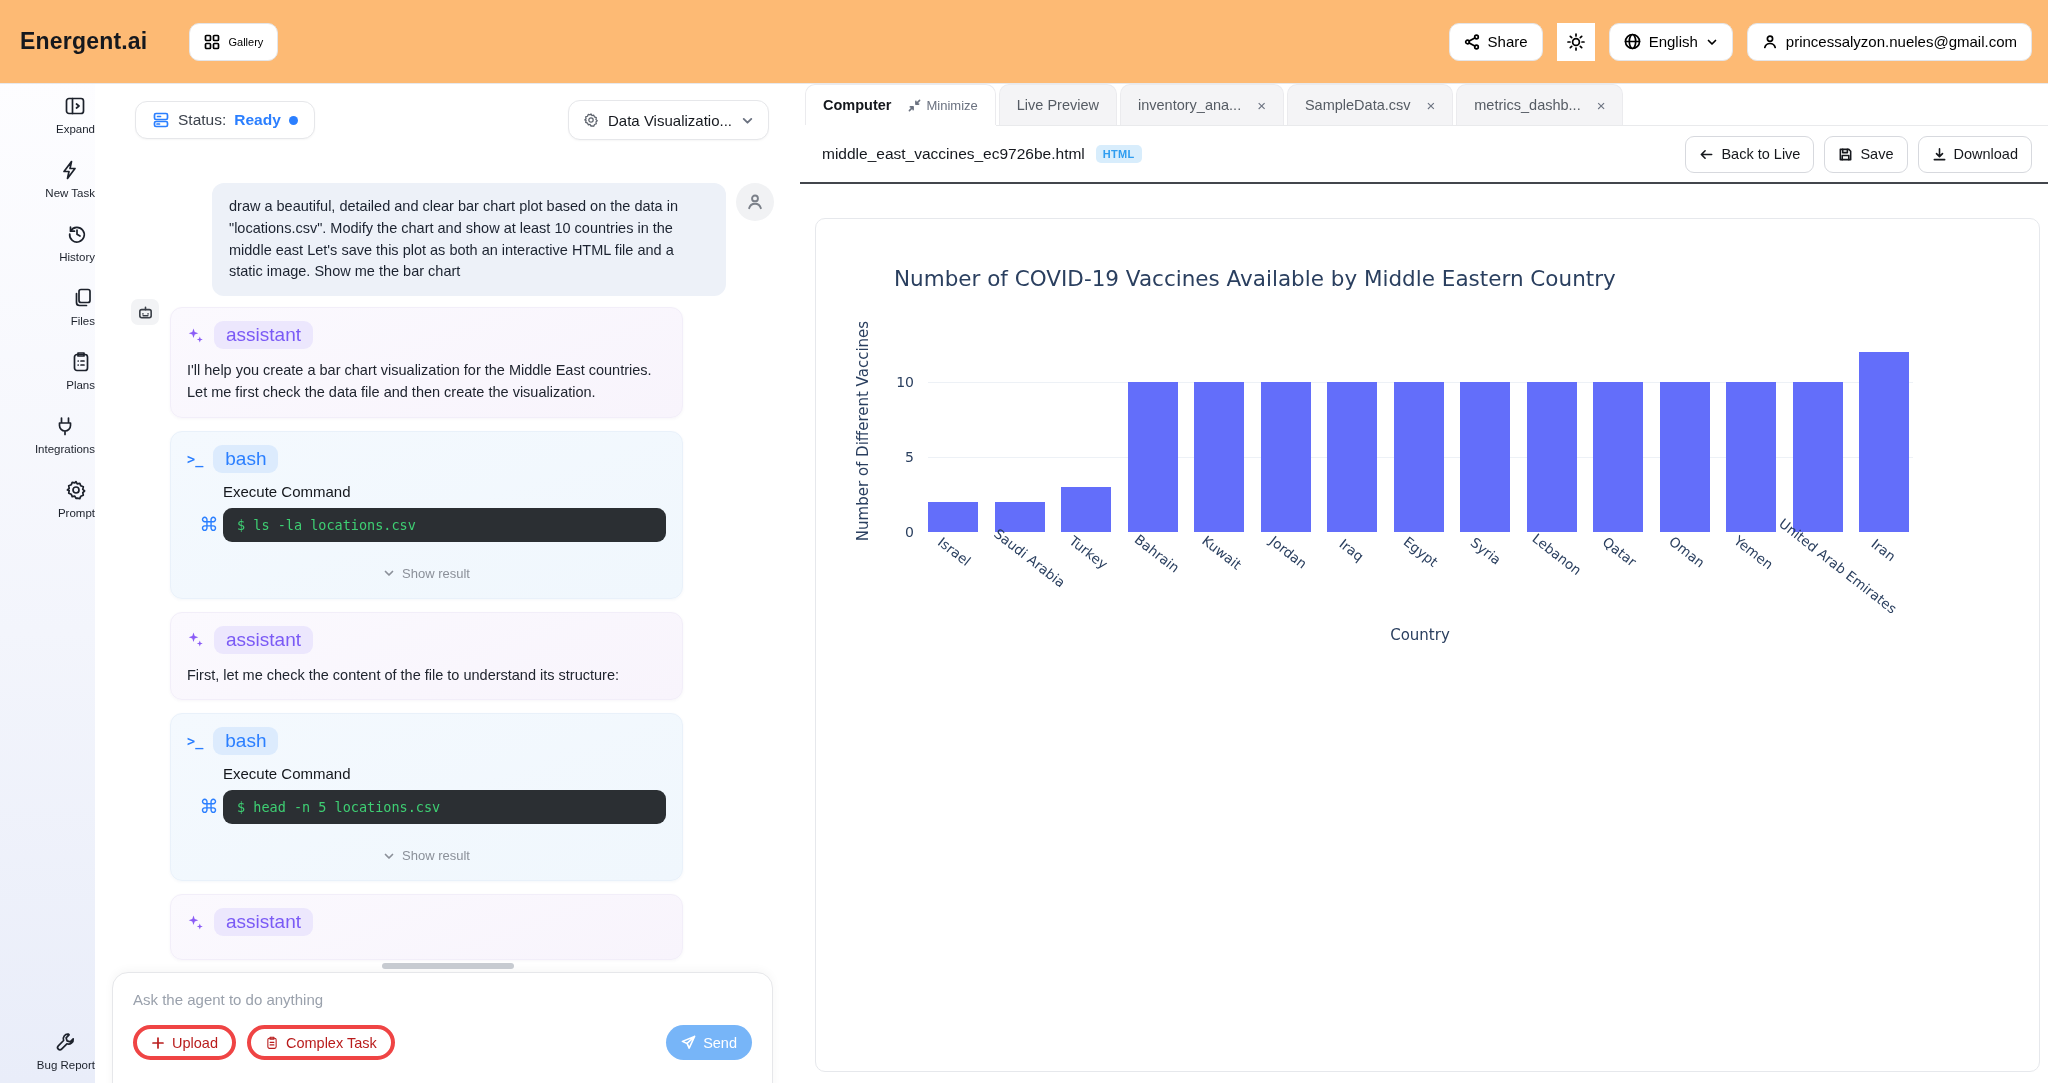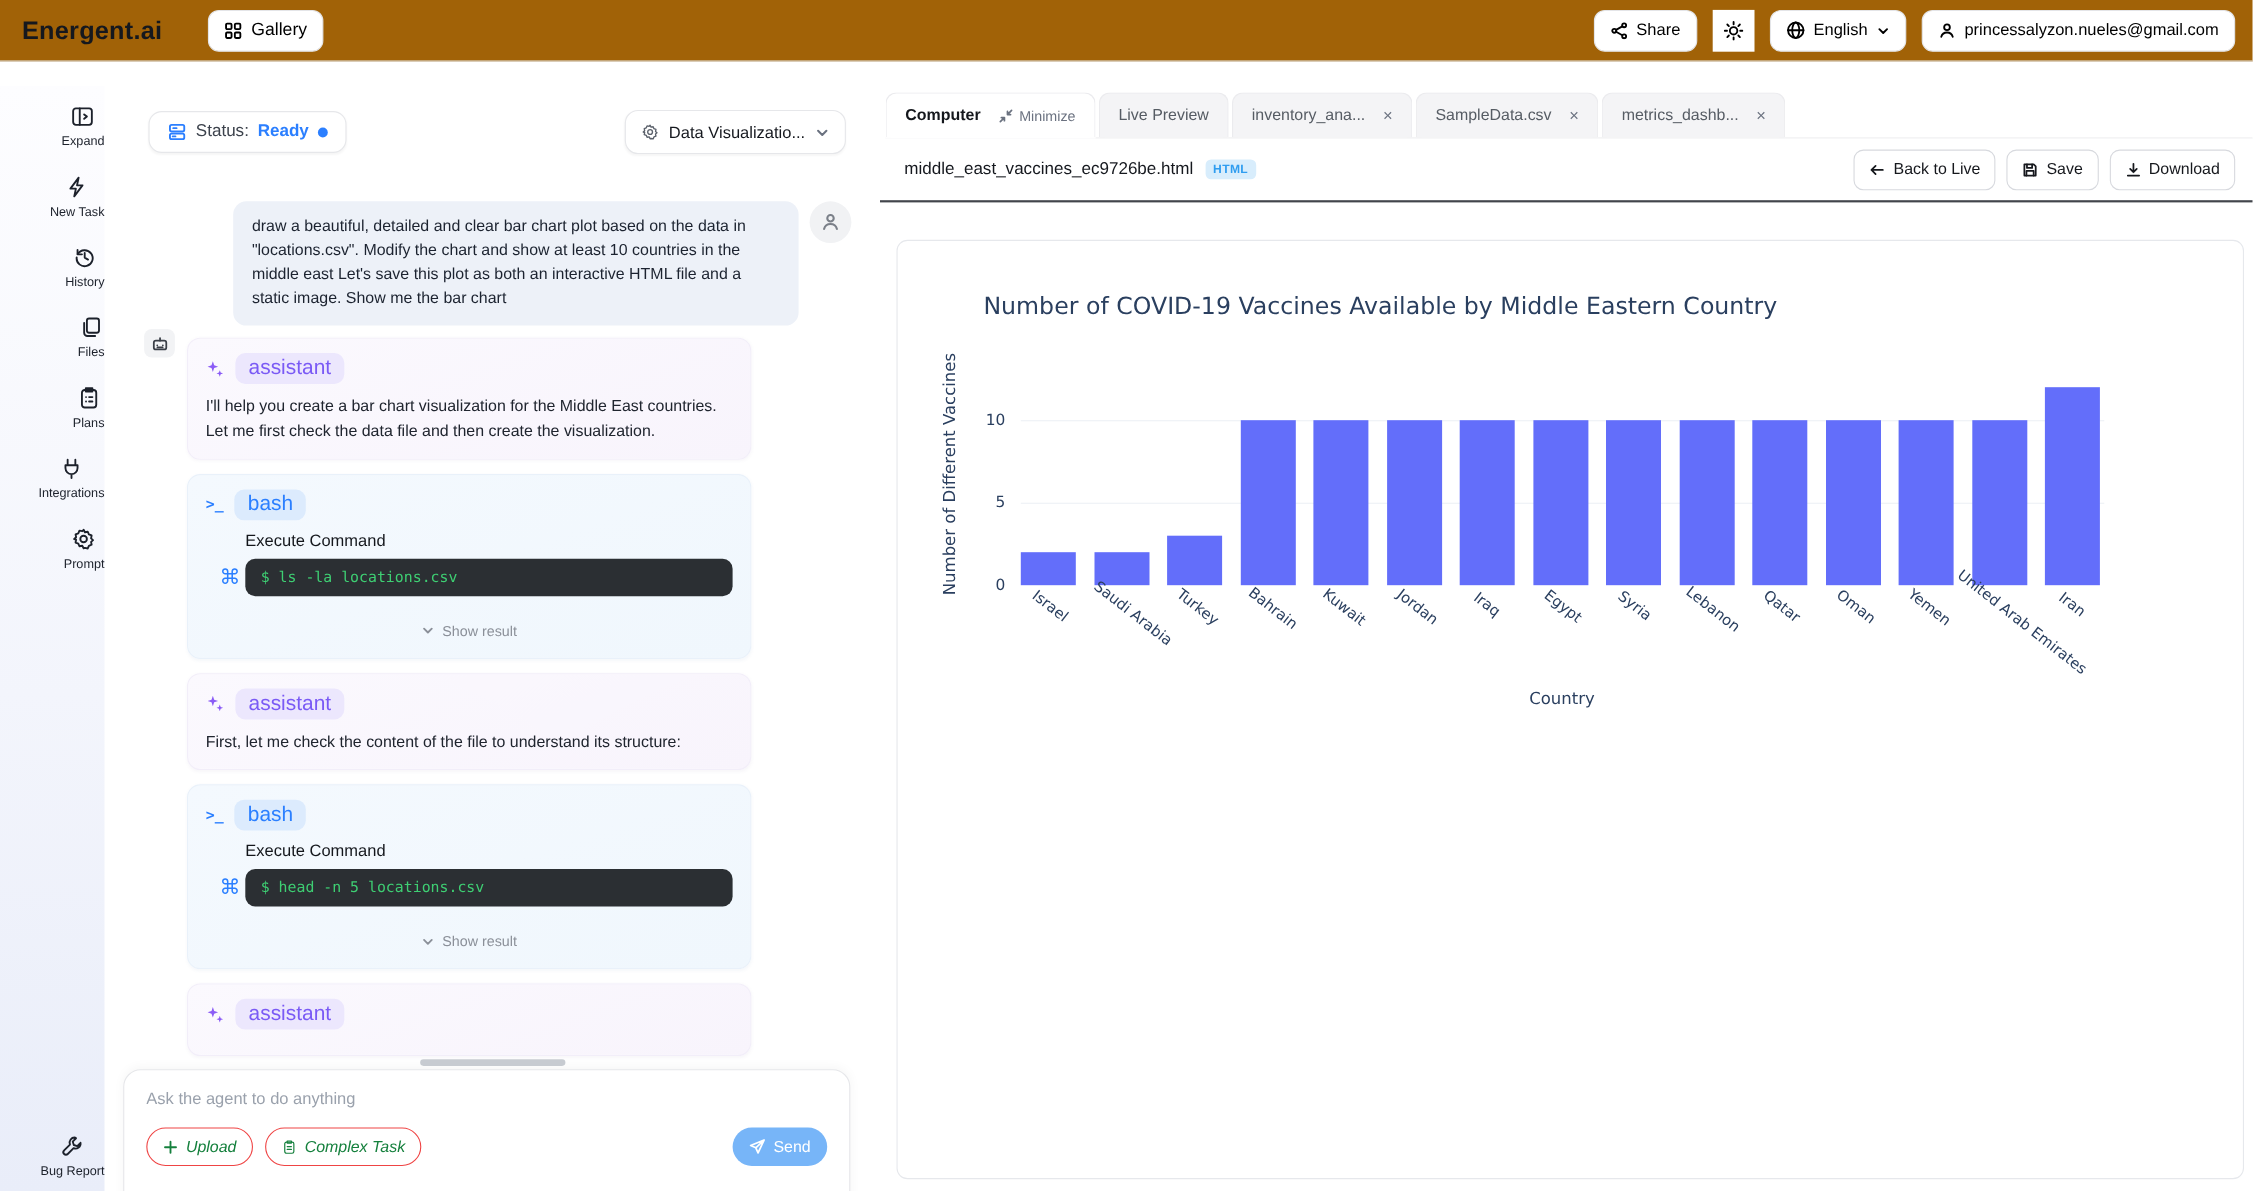--- a/index.html
+++ b/index.html
@@ -1,25 +1,25 @@
 <!DOCTYPE html>
 <html><head>
 <meta charset="utf-8">
 <style>
   * { margin:0; padding:0; box-sizing:border-box; }
   html,body { background:#fff; }
   body { font-family:"Liberation Sans", sans-serif; color:#15181e; }
   .app { position:relative; width:2048px; height:1083px; overflow:hidden; background:#fff; }
 
   
-  .header { position:absolute; top:0; left:0; right:0; height:56px; background:#a16207;
+  .header { position:absolute; top:0; left:0; right:0; height:84px; background:#fdba74;
             border-bottom:1px solid #e8e9ec; display:flex; align-items:center; padding:0 16px 0 20px; z-index:20;justify-content:space-between; }
   .logo { font-size:23px; font-weight:700; letter-spacing:.2px; }
   .gallery-btn { margin-left:42px; height:38px; display:flex; align-items:center; gap:8px; padding:0 14px;
-                 border:1px solid #e4e5e8; border-radius:10px; background:#fff; font-size:16px; cursor:pointer; }
+                 border:1px solid #e4e5e8; border-radius:10px; background:#fff; font-size:11px; cursor:pointer; }
   .hdr-right { margin-left:auto; display:flex; align-items:center; gap:14px; }
   .pill-btn { height:38px; display:flex; align-items:center; gap:8px; padding:0 14px;
               border:1px solid #e4e5e8; border-radius:10px; background:#fff; font-size:15px; cursor:pointer; }
   .icon-btn { height:38px; width:38px; display:flex; align-items:center; justify-content:center; background:#fff; border:none; cursor:pointer; }
   .ico { display:inline-flex; align-items:center; justify-content:center; }
 
   
   .sidebar { position:absolute; top:78px; left:0; bottom:0; width:95px;
              background:linear-gradient(180deg,#fdfdff 0%,#f3f5fc 55%,#e9edf9 100%);
              display:flex; flex-direction:column; align-items:flex-end; padding:17px 0 12px; z-index:15; }
@@ -61,22 +61,22 @@
              font-family:"DejaVu Sans Mono",monospace; font-size:13.5px; color:#3ecf73; white-space:nowrap; }
   .show-result { display:flex; justify-content:center; align-items:center; gap:7px; margin-top:24px; margin-bottom:4px;
                  color:#8b9099; font-size:13px; cursor:pointer; }
 
   .scroll-handle { position:absolute; left:287px; top:885px; width:132px; height:6px; border-radius:3px; background:#c7cbd1; z-index:7; }
   .input-card { position:absolute; left:17px; right:27px; top:894px; height:176px; background:#fff; border:1px solid #e6e7ea;
                 border-radius:16px; box-shadow:0 -2px 10px rgba(0,0,0,.04); z-index:6; padding:18px 20px; }
   .ask-input { width:100%; border:none; outline:none; font-size:15px; color:#20252f; font-family:inherit; background:transparent; }
   .ask-input::placeholder { color:#9aa1ac; }
   .input-btns { position:absolute; left:20px; right:20px; top:52px; display:flex; align-items:center; gap:11px; }
-  .in-btn { height:35px; display:flex; align-items:center; gap:7px; padding:0 14px; border:1px solid #ef4444;
-            border-radius:18px; background:#fff; font-size:14.5px; color:#15803d; cursor:pointer;font-style:italic; }
+  .in-btn { height:35px; display:flex; align-items:center; gap:7px; padding:0 14px; border:4px solid #ef4444;
+            border-radius:18px; background:#fff; font-size:14.5px; color:#b91c1c; cursor:pointer; }
   .send-btn { margin-left:auto; height:35px; display:flex; align-items:center; gap:7px; padding:0 15px;
               border:none; border-radius:18px; background:#77b5f8; color:#fff; font-size:14.5px; cursor:pointer; }
 
   
   .workspace { position:absolute; left:800px; top:78px; right:0; bottom:0; background:#fff; }
   .tabs { position:absolute; top:7px; left:5px; right:0; height:41px; display:flex; align-items:flex-end;
           background:transparent; border-bottom:1px solid #e9eaec; }
   .tab { height:41px; display:flex; align-items:center; gap:9px; padding:0 17px; font-size:14.5px; color:#565c64;
          background:#f4f4f6; border:1px solid #ebebee; border-bottom:none; border-radius:10px 10px 0 0; margin-right:3px; cursor:pointer; }
   .tab.active { background:#fff; color:#14171c; font-weight:700; position:relative; z-index:2; box-shadow:0 1px 0 #fff; }

